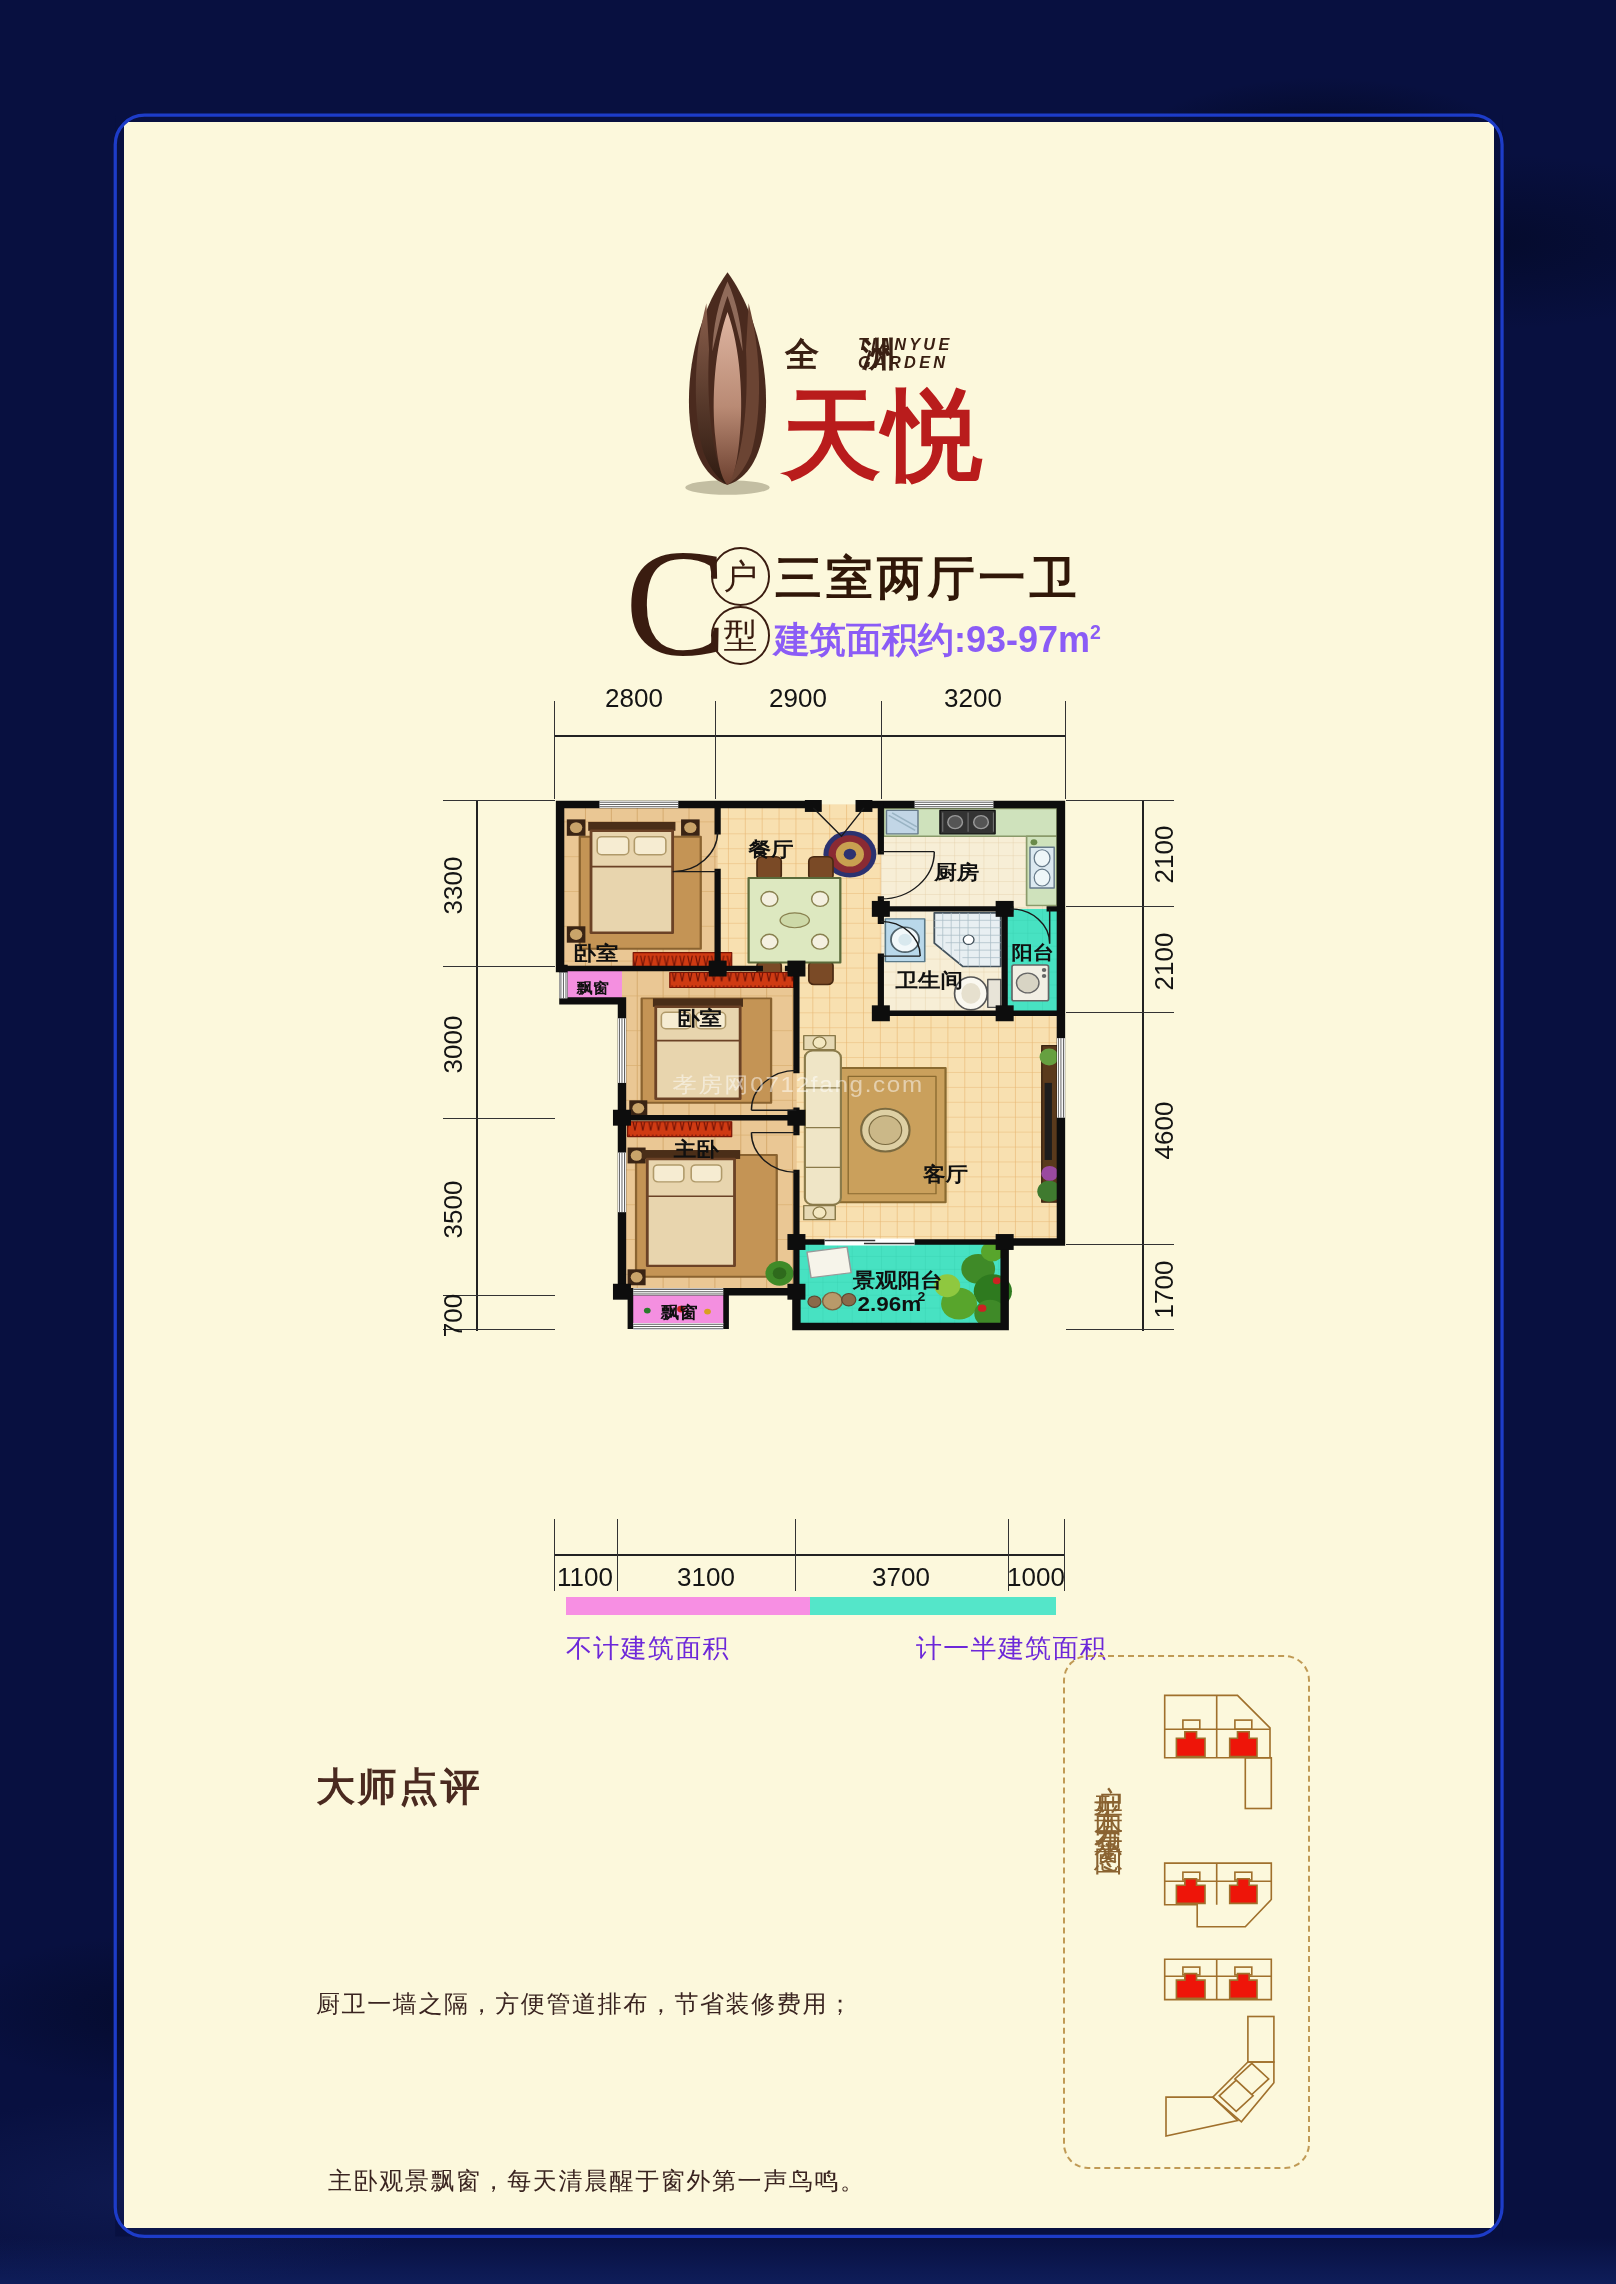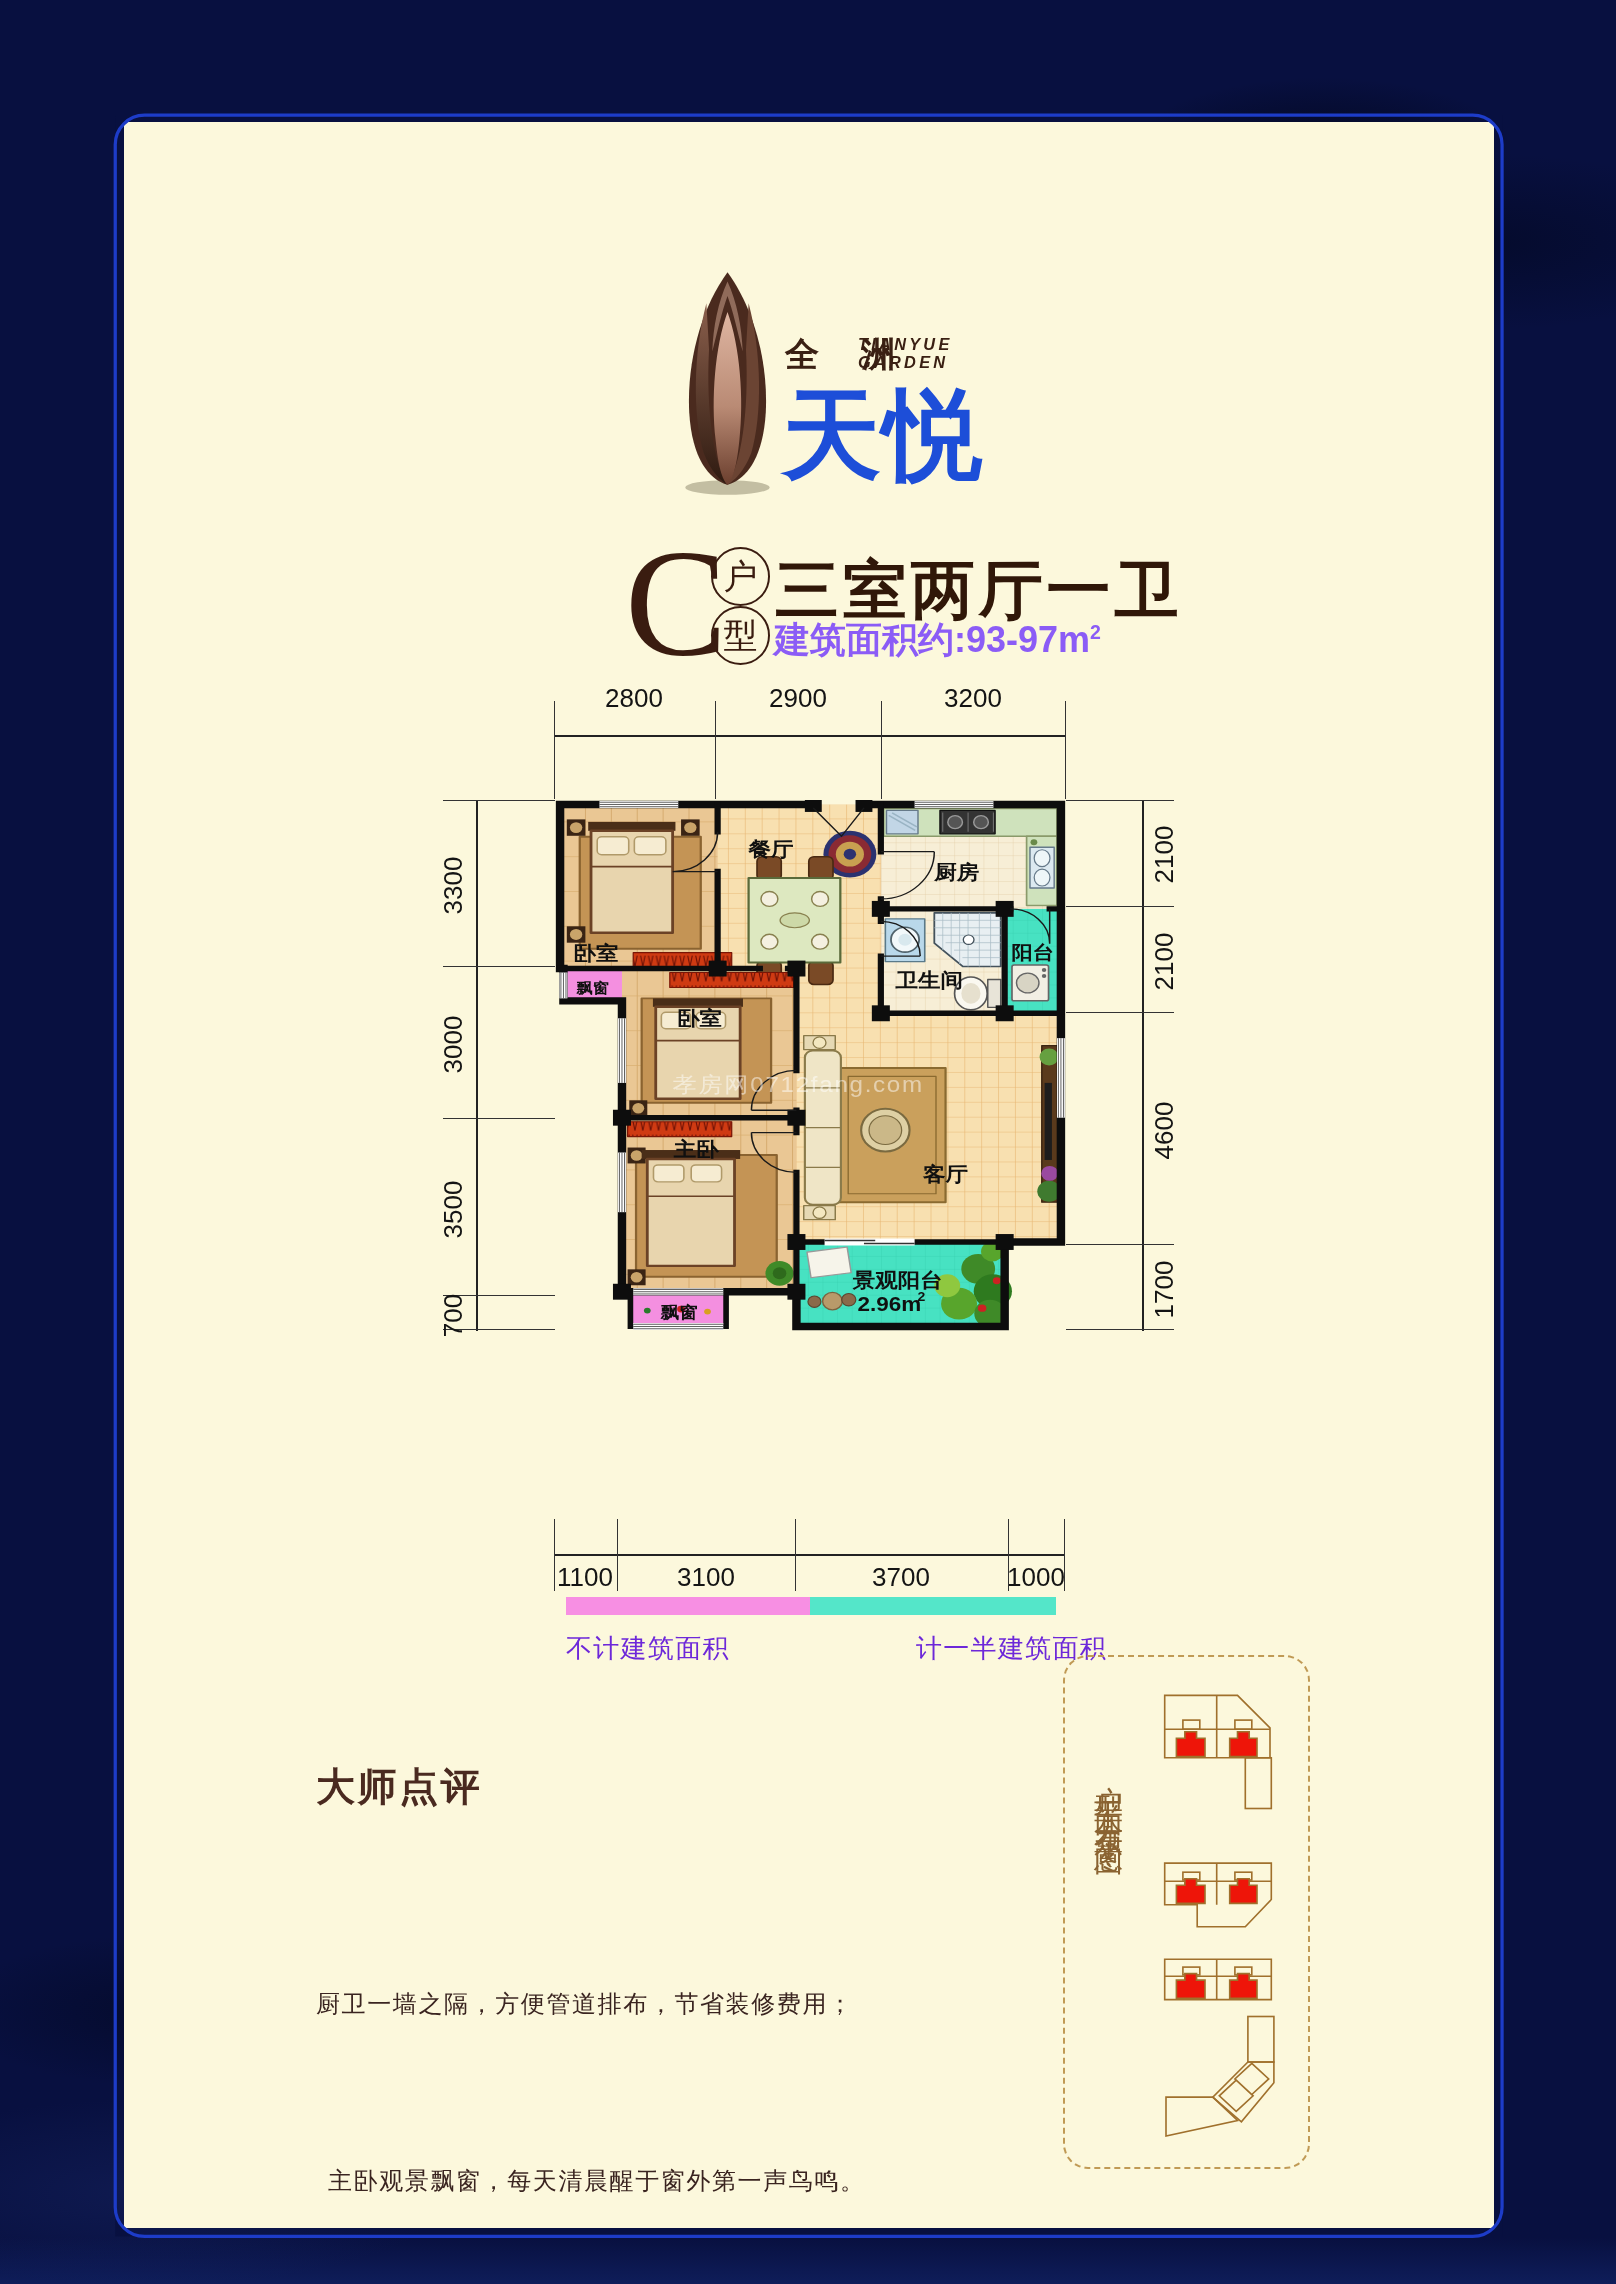--- a/index.html
+++ b/index.html
@@ -18,26 +18,26 @@
       radial-gradient(ellipse 423px 130px at 25% 80%, rgba(22,36,96,.5), rgba(22,36,96,0) 72%),
       radial-gradient(ellipse 273px 85px at 60% 65%, rgba(3,8,34,.85), rgba(3,8,34,0) 70%);}
   .bg-bottom{left:0;right:0;bottom:0;height:46px;
     background:linear-gradient(to top, rgba(30,60,150,.30), rgba(30,60,150,0));}
   .page{left:124px;top:122px;width:1370px;height:2106px;background:#fcf8dc;}
   
   .brand-cn{font-family:"Liberation Serif",serif;font-weight:600;font-size:34px;
     letter-spacing:17px;color:#3a2013;white-space:nowrap;}
   .brand-en{font-size:16.3px;letter-spacing:3.3px;color:#3a2013;line-height:17.6px;font-weight:600;}
   .brand-name{font-family:"Liberation Serif",serif;font-weight:700;font-size:99px;
-    letter-spacing:2.6px;color:#1d4ed8;white-space:nowrap;line-height:104px;}
+    letter-spacing:2.6px;color:#b91c1c;white-space:nowrap;line-height:104px;}
   
   .unit-letter{font-family:"Liberation Serif",serif;font-size:153px;line-height:130px;color:#3a1c10;}
   .badge{width:55px;height:55px;border:2px solid #3a1c10;border-radius:50%;
     font-size:34px;color:#3a1c10;text-align:center;line-height:55px;}
-  .unit-layout{font-size:64px;font-weight:700;letter-spacing:3.9px;color:#301708;white-space:nowrap;}
+  .unit-layout{font-size:47px;font-weight:700;letter-spacing:3.9px;color:#301708;white-space:nowrap;}
   .unit-area{font-size:36px;font-weight:700;color:#8b5cf6;white-space:nowrap;}
   .unit-area sup{font-size:19.5px;}
   
   .dimline{background:#222;}
   .dimtick{background:#333;}
   .dimlabel{font-size:26px;color:#141414;width:78px;text-align:center;white-space:nowrap;}
   .dimlabel.rot{transform:rotate(-90deg);}
   
   .legend-label{font-size:26px;color:#6d28d9;letter-spacing:1.3px;white-space:nowrap;}
   

